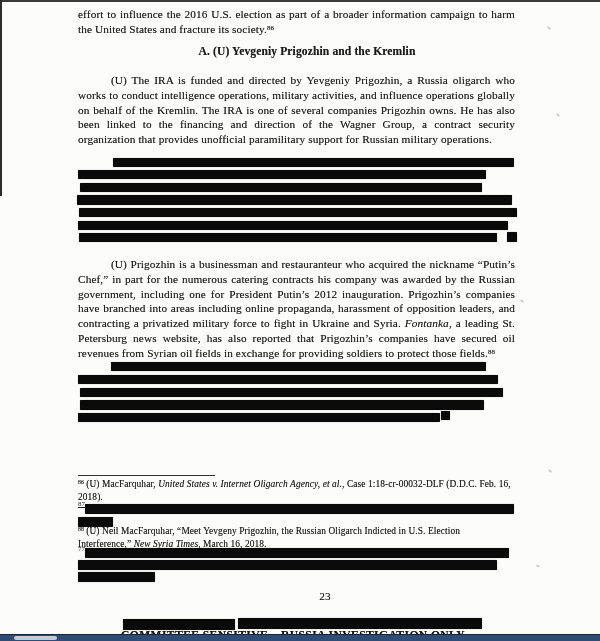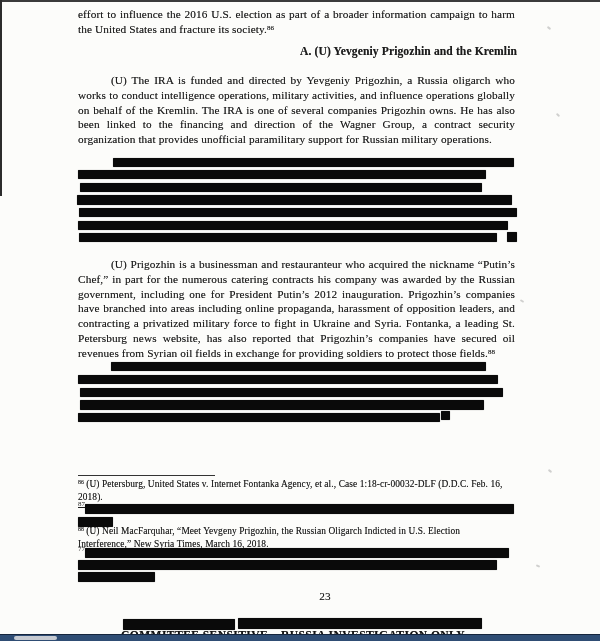--- a/index.html
+++ b/index.html
@@ -8,24 +8,24 @@
     background:#fcfcfa; font-family:"Liberation Serif", serif;
   }
   .edge-top { position:absolute; left:0; top:0; width:600px; height:2px; background:#3b3b3b; }
   .edge-left { position:absolute; left:0; top:0; width:2px; height:196px; background:#2c2c2c; }
   .txt {
     position:absolute; color:#1c1c1c; font-size:11.3px; line-height:14.8px;
     text-align:justify; letter-spacing:0.1px;
     text-shadow:0 0 0.4px rgba(25,25,25,0.55);
   }
   .indent { text-indent:33px; }
-  .heading { font-weight:bold; text-align:right; font-size:11.6px; }
+  .heading { font-weight:bold; text-align:center; font-size:11.6px; }
   .fn { font-size:9.4px; line-height:11.7px; text-align:left; }
   sup { font-size:0.62em; vertical-align:baseline; position:relative; top:-0.45em; letter-spacing:0; }
-  .it { }
+  .it { font-style:italic; }
   .fnsep { position:absolute; left:78px; top:475px; width:137px; height:1.3px; background:#333; }
   .fnmark { position:absolute; font-size:7px; color:#1c1c1c; font-weight:normal; }
   .bars { position:absolute; inset:0; }
   .bar { position:absolute; background:var(--redaction,#0a0a0a); border-radius:1px; box-shadow:0 0 0.7px #000; }
   .pagenum { position:absolute; left:0; top:590px; width:586px; text-align:center;
     font-size:11.3px; color:#1c1c1c; text-shadow:0 0 0.4px rgba(25,25,25,0.5);margin-left:32px; }
   .footer { position:absolute; left:0; top:628.5px; width:586px; text-align:center;
     font-weight:bold; font-size:11.6px; letter-spacing:0.4px; color:#151515;
     text-shadow:0 0 0.5px rgba(15,15,15,0.6); z-index:2; }
   .scroll-track { position:absolute; left:0; bottom:0; width:600px; height:6.5px;
@@ -65,21 +65,21 @@
       <div class="bar" style="left: 111px; top: 362px; width: 375px; height: 9.3px;"></div>
       <div class="bar" style="left: 78px; top: 374.8px; width: 420px; height: 9.3px;"></div>
       <div class="bar" style="left: 80px; top: 387.6px; width: 423px; height: 9.3px;"></div>
       <div class="bar" style="left: 80px; top: 400.4px; width: 404px; height: 9.3px;"></div>
       <div class="bar" style="left: 78px; top: 413.2px; width: 362px; height: 9.3px;"></div>
       <div class="bar" style="left: 441px; top: 410.5px; width: 9px; height: 9px;"></div>
     </div>
 
   <div class="fnsep"></div>
 
-  <p class="txt fn" style="left:78px; top:479px; width:437px; margin:0;"><sup>86</sup> <span>(U)  Petersburg, </span><span class="it">United States v.  Internet Fontanka Agency, et al.</span><span>, Case 1:18-cr-00032-DLF (D.D.C. Feb. 16, 2018).</span></p>
+  <p class="txt fn" style="left:78px; top:479px; width:437px; margin:0;"><sup>86</sup> <span>(U)  MacFarquhar, </span><span class="it">United States v.  Internet Oligarch Agency, et al.</span><span>, Case 1:18-cr-00032-DLF (D.D.C. Feb. 16, 2018).</span></p>
 
   <sup class="fnmark" style="left:78px; top:500px;text-decoration:underline;">87</sup>
   <div class="bars">
       <div class="bar" style="left: 85px; top: 503.5px; width: 429px; height: 10.5px;"></div>
       <div class="bar" style="left: 78px; top: 517px; width: 35px; height: 9.5px;"></div>
     </div>
 
   <p class="txt fn" style="left:78px; top:526px; width:437px; margin:0;"><sup>88</sup> <span>(U)  Neil MacFarquhar, “Meet Yevgeny Prigozhin, the Russian Oligarch Indicted in U.S. Election Interference,” </span><span class="it">New Syria Times</span><span>, March 16, 2018.</span></p>
 
   <sup class="fnmark" style="left:78px; top:545px;">77</sup>

